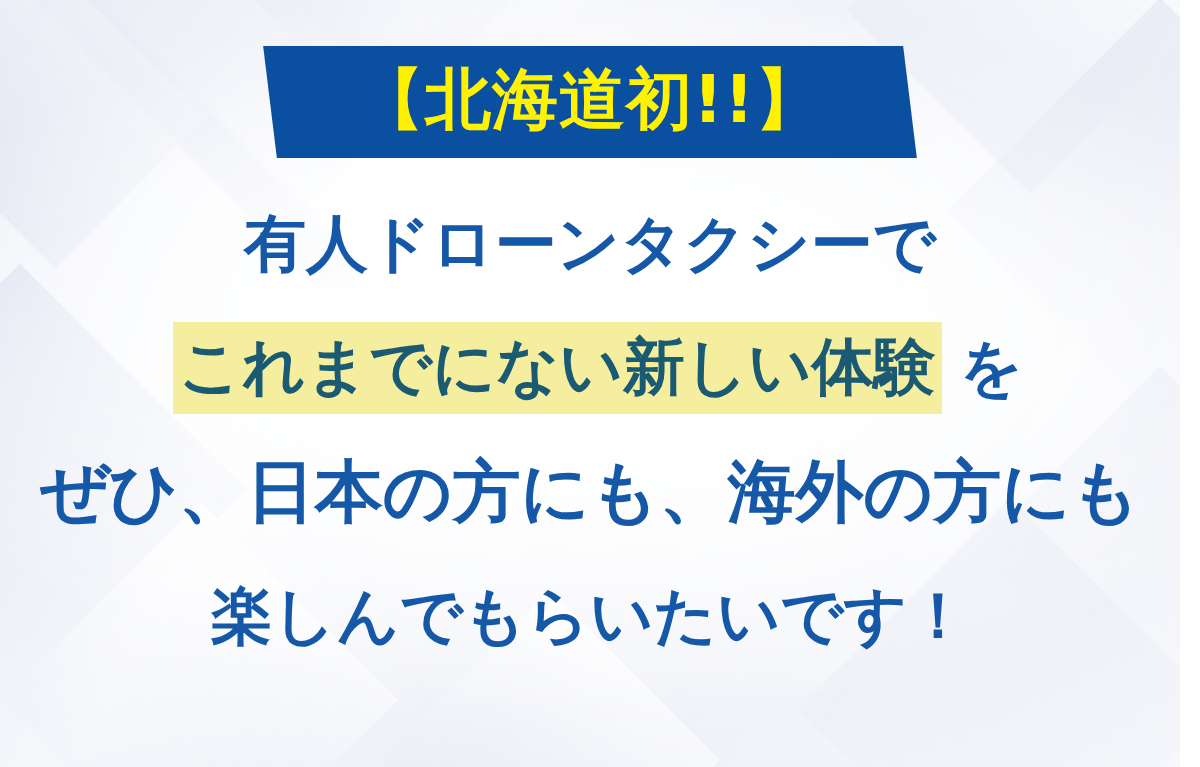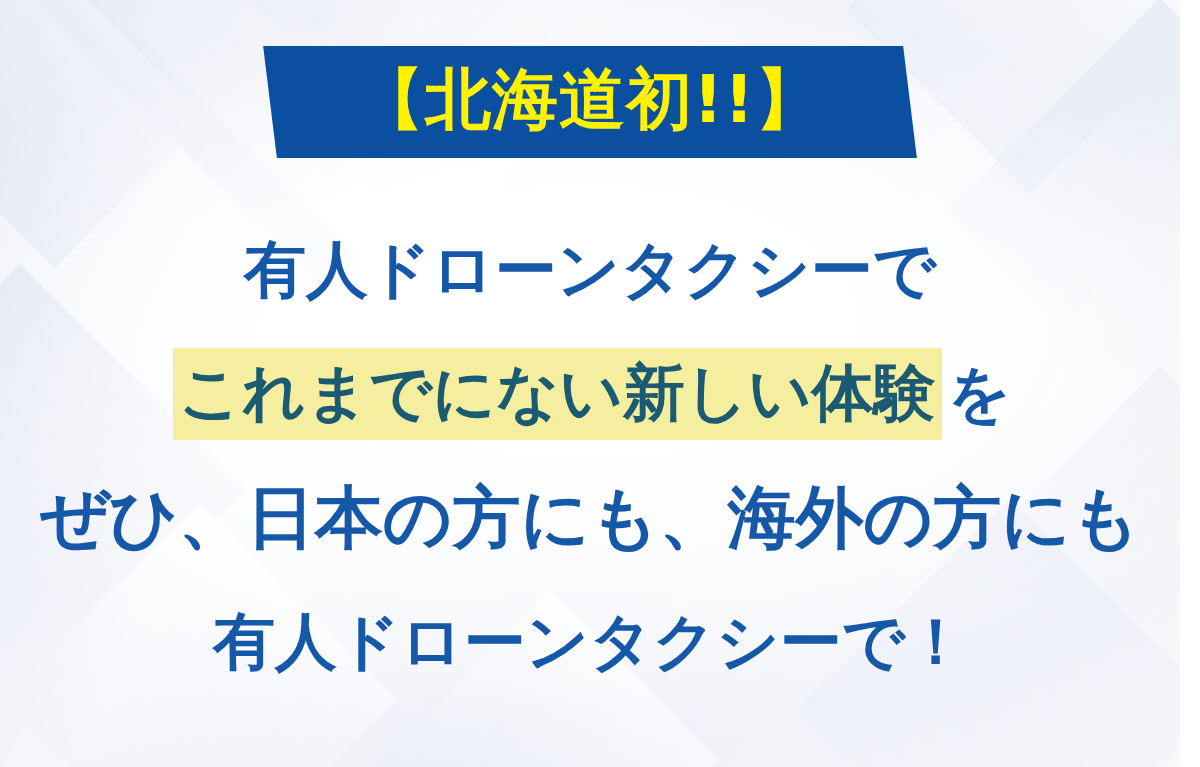--- a/index.html
+++ b/index.html
@@ -119,21 +119,21 @@
     letter-spacing: 1px;
     white-space: nowrap;
     padding-bottom: 4px;
   }
 
   
   .copy {
     position: absolute;
     left: 0;
     right: 0;
-    top: 208px;
+    top: 182px;
     display: flex;
     flex-direction: column;
     align-items: center;
     gap: 0;
   }
 
   .line {
     display: flex;
     align-items: center;
     justify-content: center;
@@ -149,21 +149,21 @@
 
   .line-1 { font-size: 62px; }
   .line-2 { font-size: 62px; }
   .line-3 { font-size: 68px; }
   .line-4 { font-size: 62px; }
 
   .hl {
     background: #f5ee9e;
     color: #1a5b73;
     padding: 14px 6px 16px 6px;
-    margin: 4px;
+    margin: 16px;
     display: inline-block;
     line-height: 1;
   }
 
   .tail {
     color: #1558a8;
     display: inline-block;
     line-height: 1;
     padding-left: 2px;
   }
@@ -206,18 +206,18 @@
     <div class="line line-2">
       <span class="hl">これまでにない新しい体験</span>
         <span class="tail">を</span>
     </div>
 
     <div class="line line-3">
       <span>ぜひ、日本の方にも、海外の方にも</span>
     </div>
 
     <div class="line line-4">
-      <span>有人ドローンタクシーで！</span>
+      <span>楽しんでもらいたいです！</span>
     </div>
 
   </div>
 
 </div>
 
 </body></html>

